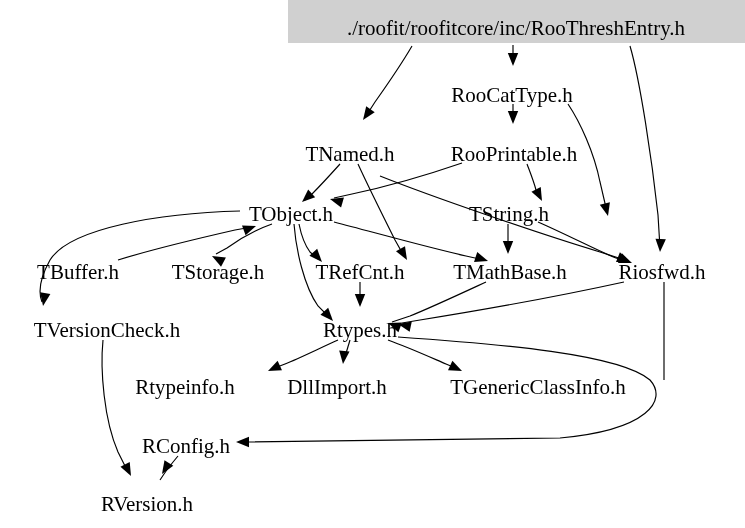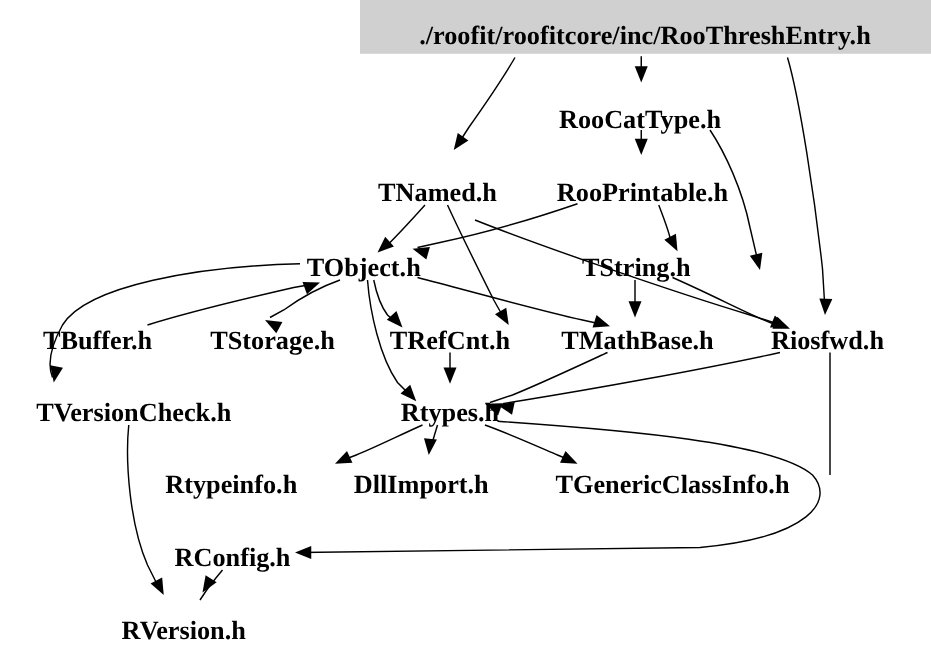--- a/index.html
+++ b/index.html
@@ -13,21 +13,20 @@
     font-family: "Liberation Serif", "DejaVu Serif", serif;
     overflow: hidden;
     position: relative;
   }
   #graph-root {
     position: absolute;
     left: 0;
     top: 0;
     width: 745px;
     height: 408px;
-    font-weight: bold;
   }
   .node-label {
     font-family: "Liberation Serif", "DejaVu Serif", serif;
     font-size: 21px;
     fill: #000000;
     text-anchor: middle;
     dominant-baseline: alphabetic;
     white-space: pre;
   }
   .root-label {

